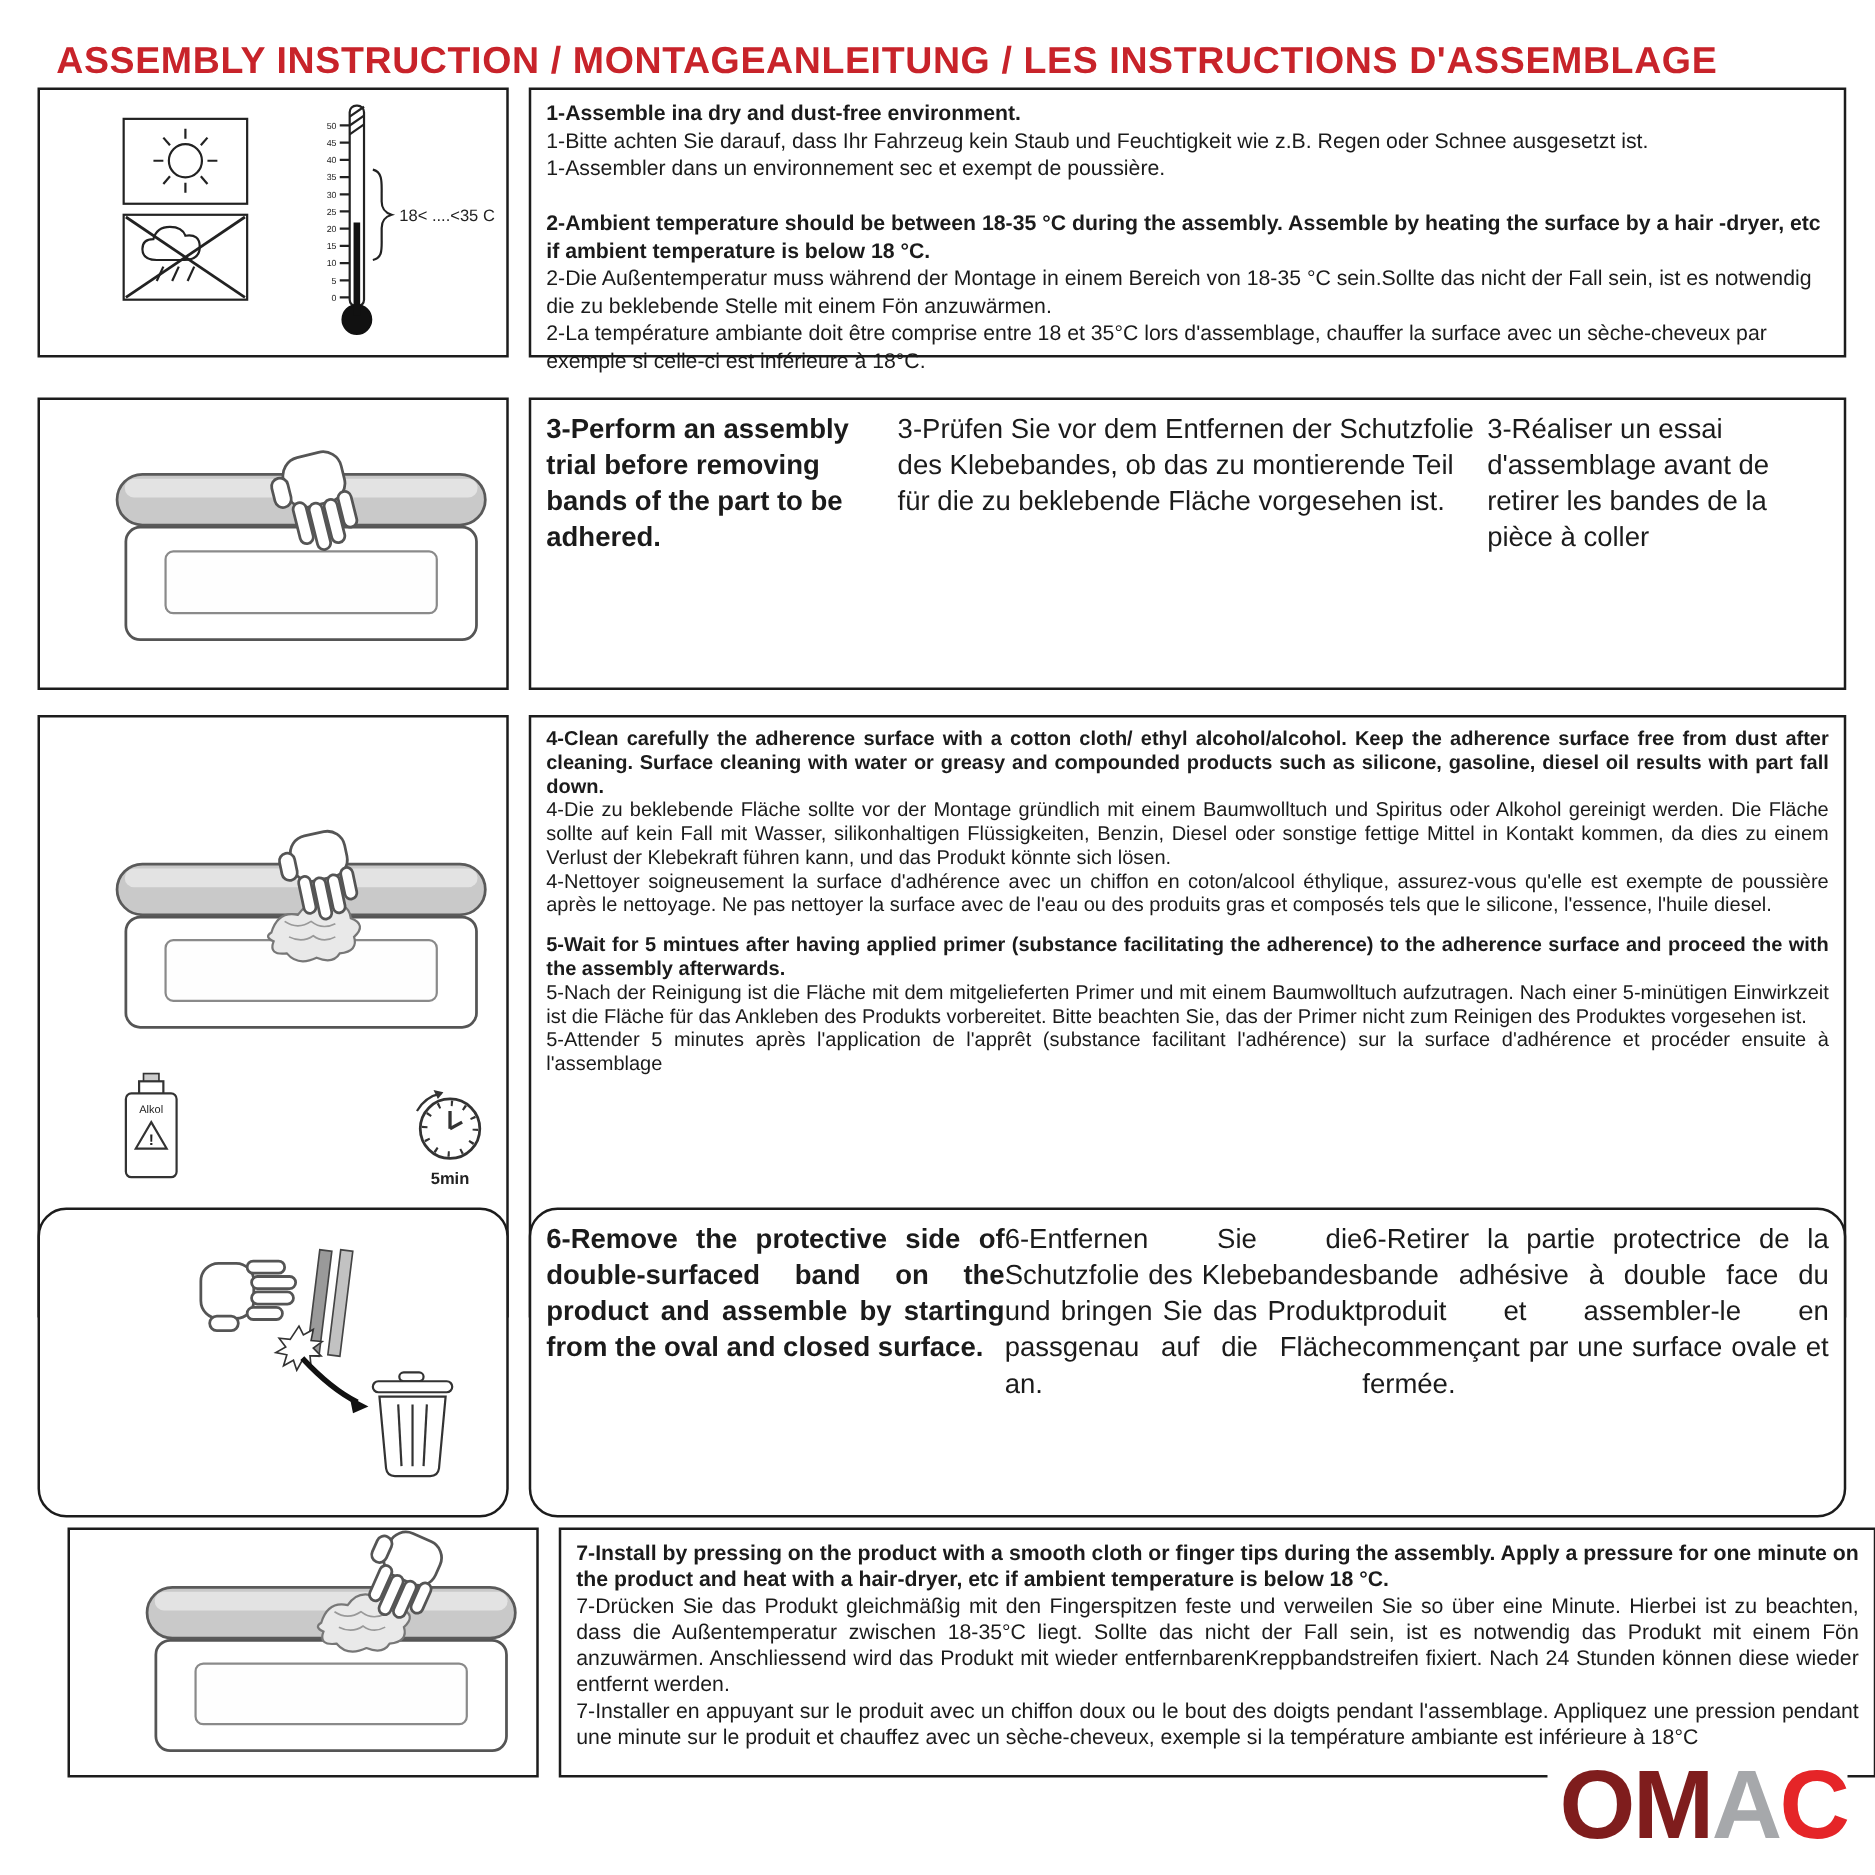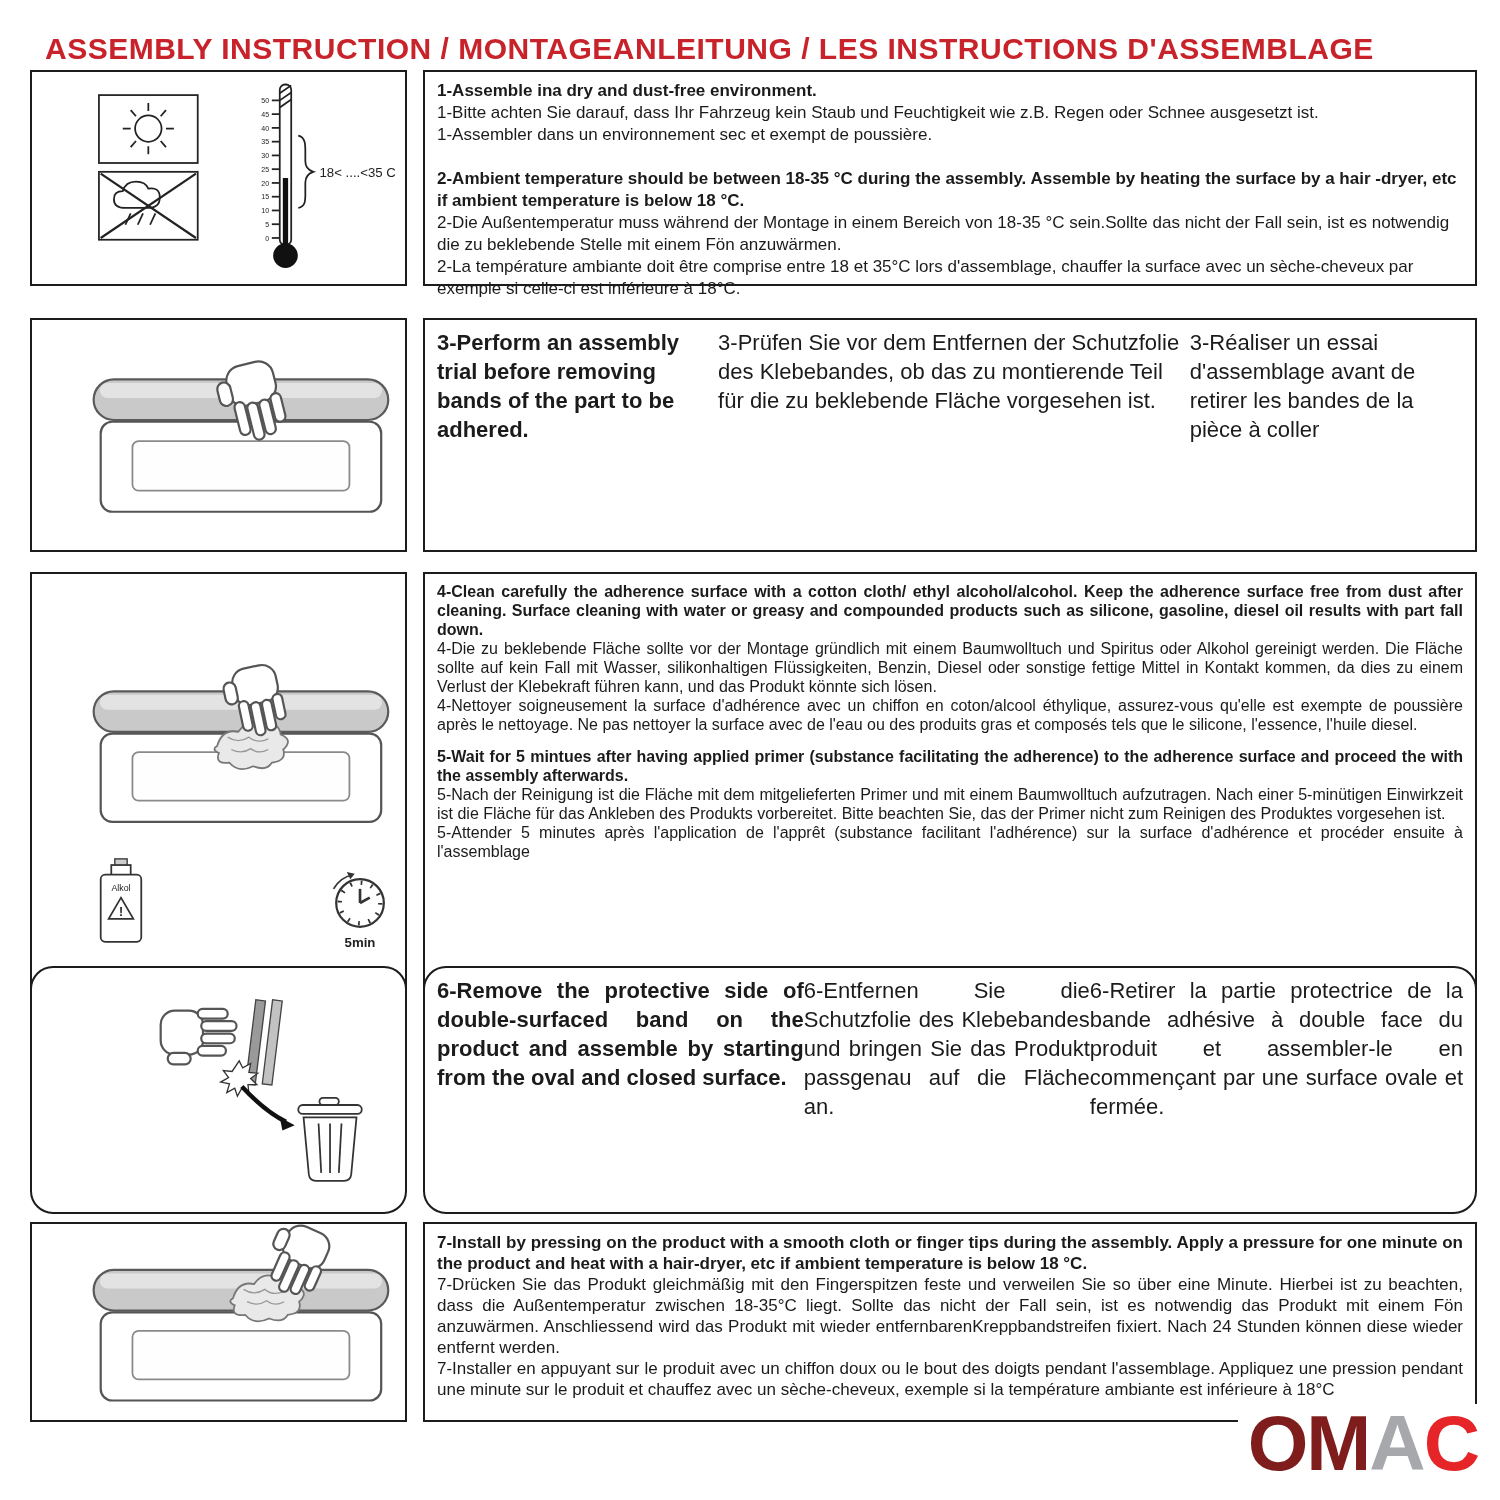--- a/index.html
+++ b/index.html
@@ -17,21 +17,21 @@
   .box {
     position: absolute; background: #fff;
     border: 2px solid #1c1c1c;
   }
   .illus { left: 30px; width: 377px; padding-left: 44px; }
   .txt { left: 423px; width: 1054px; padding: 8px 12px; }
   .r1 { top: 70px;  height: 216px; }
   .r2 { top: 318px; height: 234px; }
   .r3 { top: 572px; height: 482px; }
   .r4 { top: 966px; height: 248px; border-radius: 23px; }
-  .r5 { top: 1222px; height: 200px; }
+  .r5 { top: 1222px; height: 200px; margin-left: 24px; }
   .illus { display: flex; align-items: center; justify-content: center; }
   .txt p { margin: 0; }
   .b { font-weight: bold; }
   .t17 { font-size: 17px; line-height: 22px; }
   .t16 { font-size: 16px; line-height: 19px; }
   .t22 { font-size: 22px; line-height: 29px; }
   .t17l { font-size: 17px; line-height: 21px; }
   .gap { margin-top: 22px !important; }
   .gap-sm { margin-top: 13px !important; }
   .center { display: flex; flex-direction: row; justify-content: center; }

